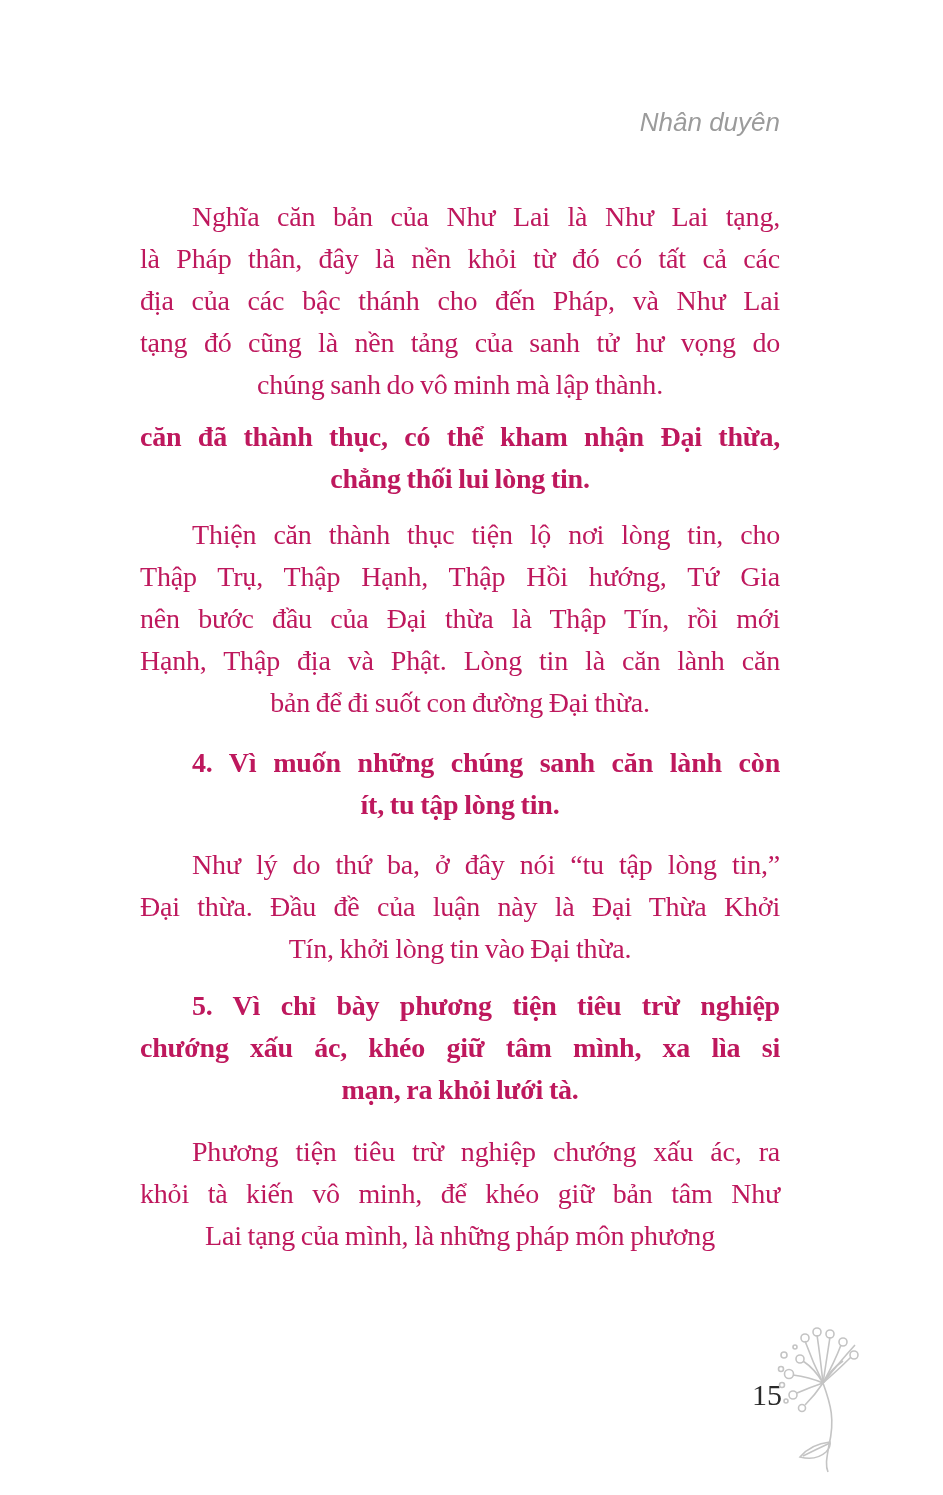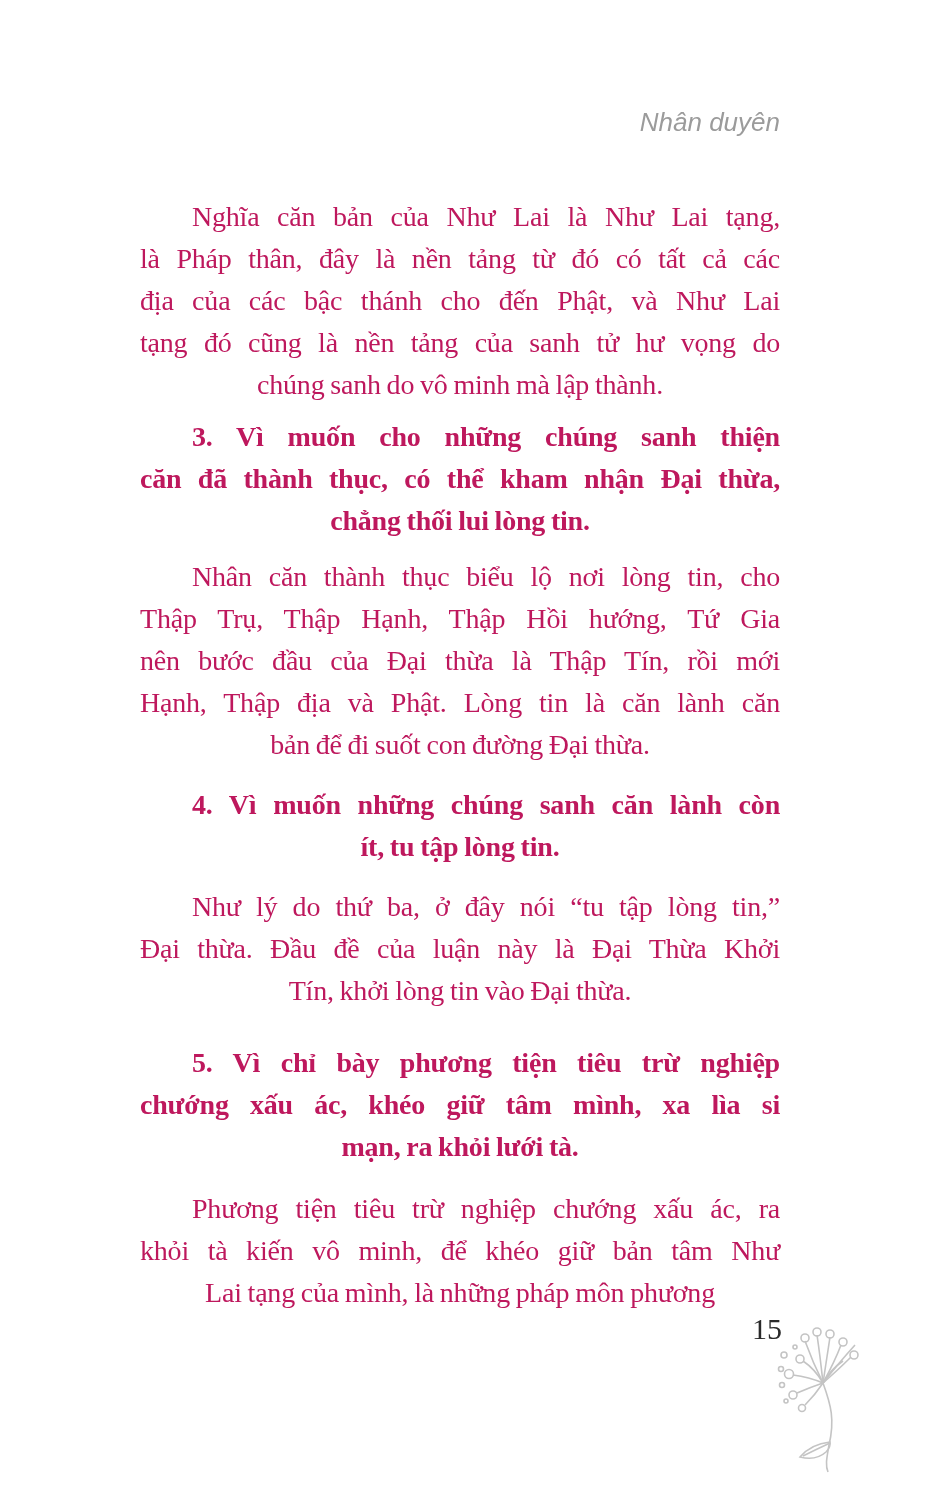--- a/index.html
+++ b/index.html
@@ -33,42 +33,42 @@
     left:140px;
     top:196px;
     width:640px;
     color:#be185d;
   }
   .block { margin:0; padding:0; }
   .block.m1 { margin-top:10px; }
   .block.m2 { margin-top:14px; }
   .block.m3 { margin-top:18px; }
   .block.m4 { margin-top:18px; }
-  .block.m5 { margin-top:30px; }
+  .block.m5 { margin-top:15px; }
   .block.m6 { margin-top:20px; }
   .line {
     font-size:28px;
     line-height:42px;
     height:42px;
     letter-spacing:-0.2px;
     word-spacing:-1px;
     text-align:justify;
     text-align-last:justify;
   }
   .line.indent { text-indent:52px; }
   .line.last {
     text-align:center;
     text-align-last:auto;
   }
   .heading .line { font-weight:bold; }
   
   .page-number {
     position:absolute;
     left:702px;
-    top:1308px;
+    top:1374px;
     width:80px;
     text-align:right;
     font-size:30px;
     line-height:42px;
     color:#2a2a2a;
   }
   
   .flower {
     position:absolute;
     left:775px;
@@ -81,34 +81,33 @@
 <body>
 
 <div class="page">
 
   <div class="running-header">Nhân duyên</div>
 
   <div class="text-column">
 
     <div class="block">
       <div class="line indent">Nghĩa căn bản của Như Lai là Như Lai tạng,</div>
-      <div class="line">là Pháp thân, đây là nền tảng từ đó có tất cả các</div>
-      <div class="line">địa của các bậc thánh cho đến Phật, và Như Lai</div>
+      <div class="line">là Pháp thân, đây là nền khỏi từ đó có tất cả các</div>
+      <div class="line">địa của các bậc thánh cho đến Pháp, và Như Lai</div>
       <div class="line">tạng đó cũng là nền tảng của sanh tử hư vọng do</div>
       <div class="line last">chúng sanh do vô minh mà lập thành.</div>
     </div>
 
     <div class="block heading m1">
-      <div class="line indent">3. Vì muốn cho những chúng sanh thiện</div>
       <div class="line">căn đã thành thục, có thể kham nhận Đại thừa,</div>
       <div class="line last">chẳng thối lui lòng tin.</div>
     </div>
 
     <div class="block m2">
-      <div class="line indent">Nhân căn thành thục biểu lộ nơi lòng tin, cho</div>
+      <div class="line indent">Thiện căn thành thục tiện lộ nơi lòng tin, cho</div>
       <div class="line">Thập Trụ, Thập Hạnh, Thập Hồi hướng, Tứ Gia</div>
       <div class="line">nên bước đầu của Đại thừa là Thập Tín, rồi mới</div>
       <div class="line">Hạnh, Thập địa và Phật. Lòng tin là căn lành căn</div>
       <div class="line last">bản để đi suốt con đường Đại thừa.</div>
     </div>
 
     <div class="block heading m3">
       <div class="line indent">4. Vì muốn những chúng sanh căn lành còn</div>
       <div class="line last">ít, tu tập lòng tin.</div>
     </div>

